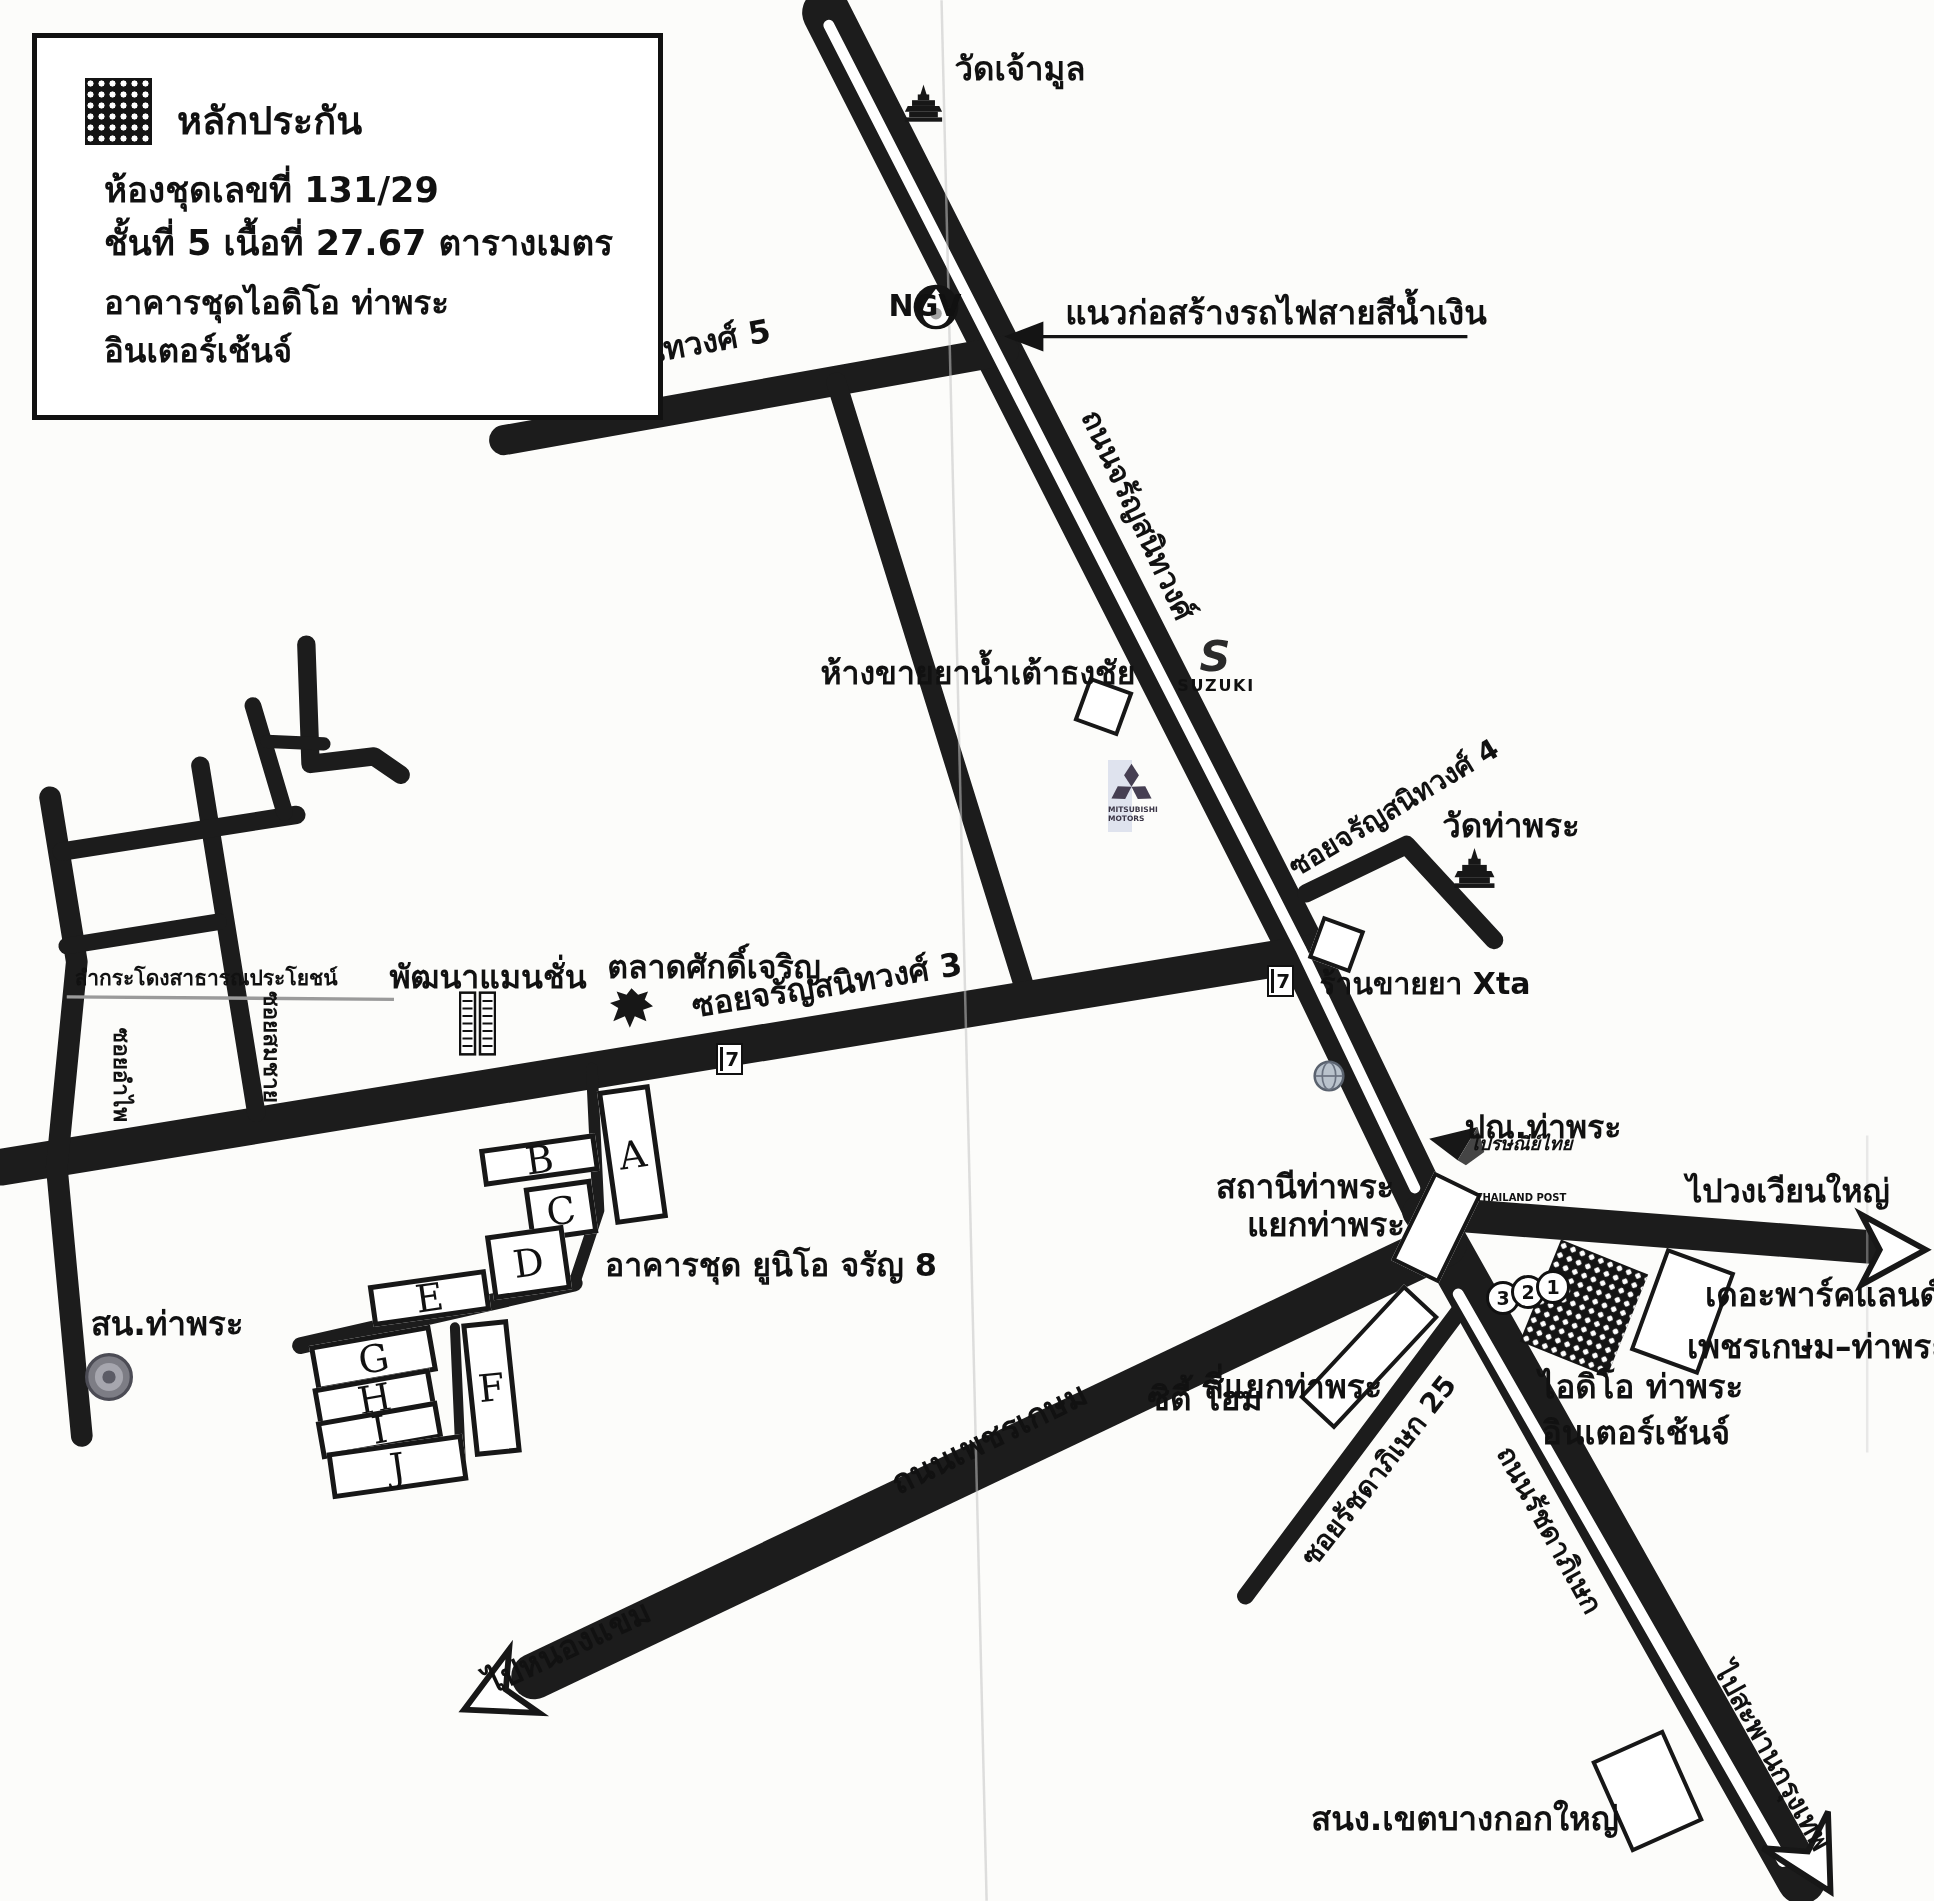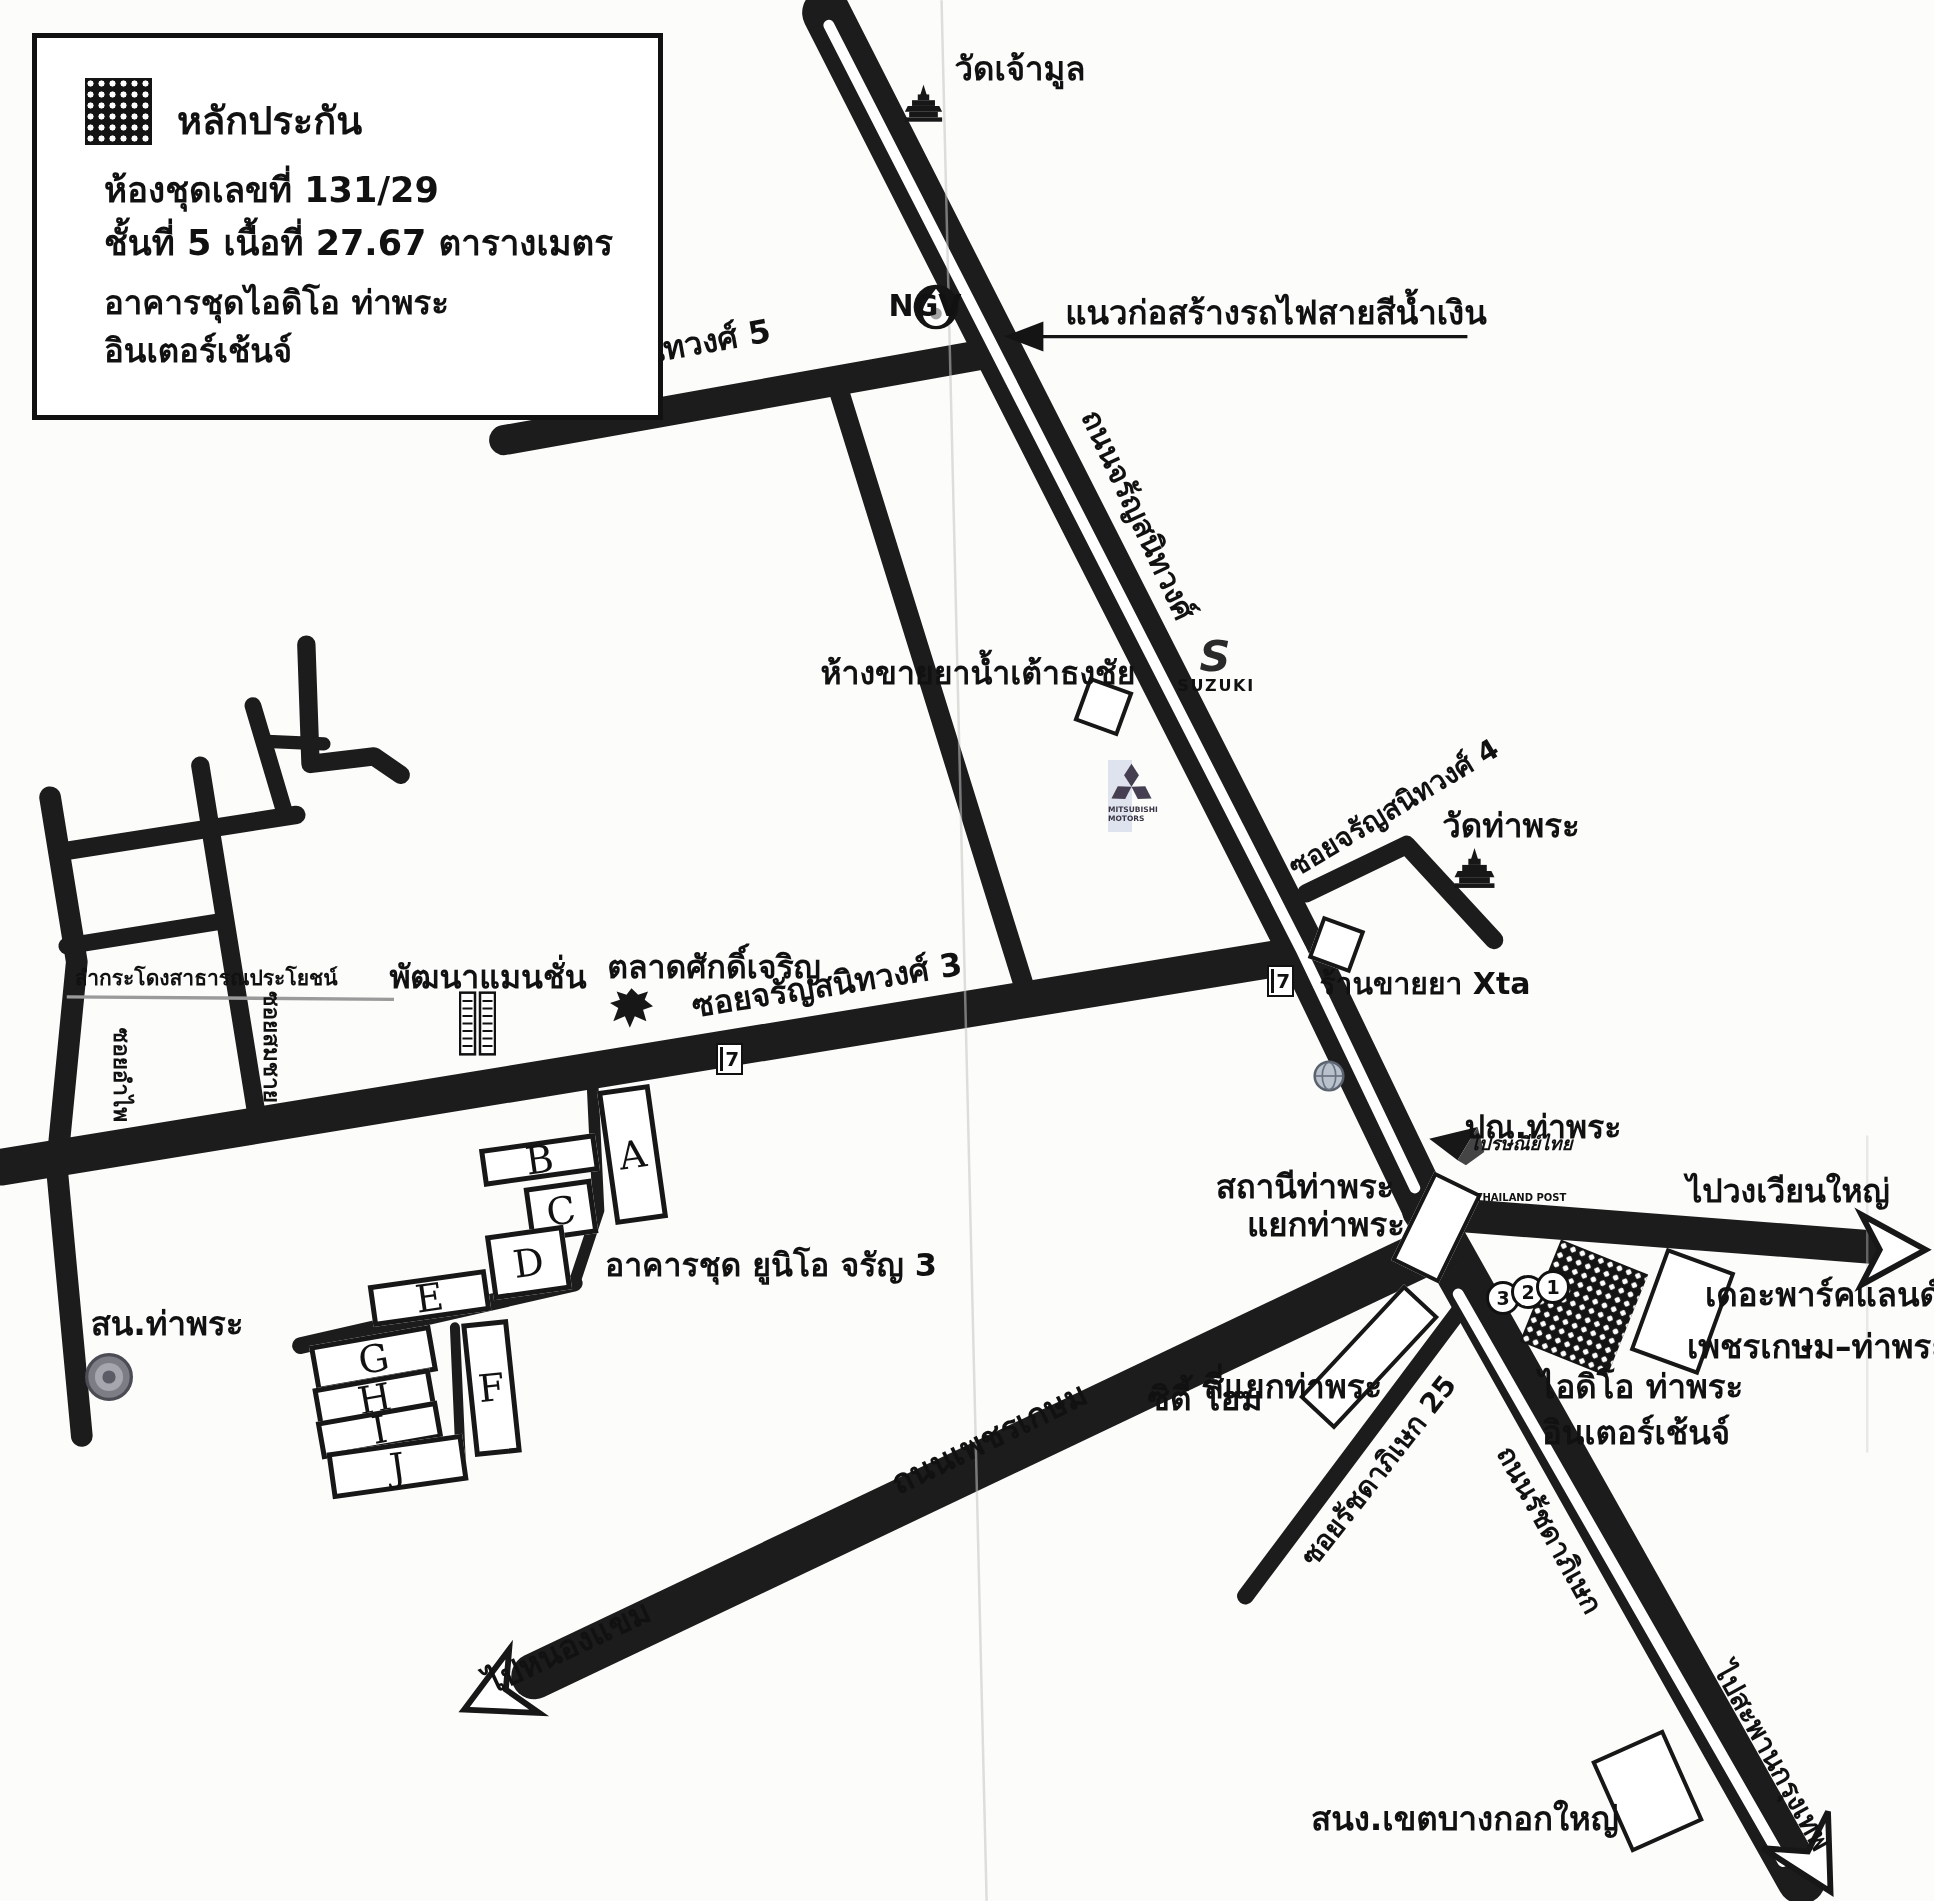--- a/index.html
+++ b/index.html
@@ -246,17 +246,17 @@
   <div class="lb" style="left:1641px;top:1386px;font-size:33px;">ไอดิโอ ท่าพระ</div>
   <div class="lb" style="left:1636px;top:1432px;font-size:33px;">อินเตอร์เช้นจ์</div>
   <div class="lb" style="left:1205px;top:1398px;font-size:33px;">ซิตี้ โฮม</div>
   <div class="lb" style="left:1257px;top:1386px;font-size:33px;margin-left:36px;">สี่แยกท่าพระ</div>
   <div class="lb" style="left:1379px;top:1471px;font-size:28px;transform:translate(-50%,-50%) rotate(-52deg);">ซอยรัชดาภิเษก 25</div>
   <div class="lb" style="left:989px;top:1438px;font-size:33px;transform:translate(-50%,-50%) rotate(-26deg);">ถนนเพชรเกษม</div>
   <div class="lb" style="left:1549px;top:1530px;font-size:28px;transform:translate(-50%,-50%) rotate(61deg);">ถนนรัชดาภิเษก</div>
   <div class="lb" style="left:568px;top:1647px;font-size:32px;transform:translate(-50%,-50%) rotate(-25deg);">ไปหนองแขม</div>
   <div class="lb" style="left:1465px;top:1792px;font-size:33px;margin-top:26px;">สนง.เขตบางกอกใหญ่</div>
   <div class="lb" style="left:1772px;top:1757px;font-size:28px;transform:translate(-50%,-50%) rotate(61deg);">ไปสะพานกรุงเทพ</div>
-  <div class="lb" style="left:771px;top:1265px;font-size:32px;">อาคารชุด ยูนิโอ จรัญ 3</div>
+  <div class="lb" style="left:771px;top:1265px;font-size:32px;">อาคารชุด ยูนิโอ จรัญ 8</div>
   <div class="lb" style="left:167px;top:1323px;font-size:33px;">สน.ท่าพระ</div>
 
 </div>
 
 
 </body></html>

